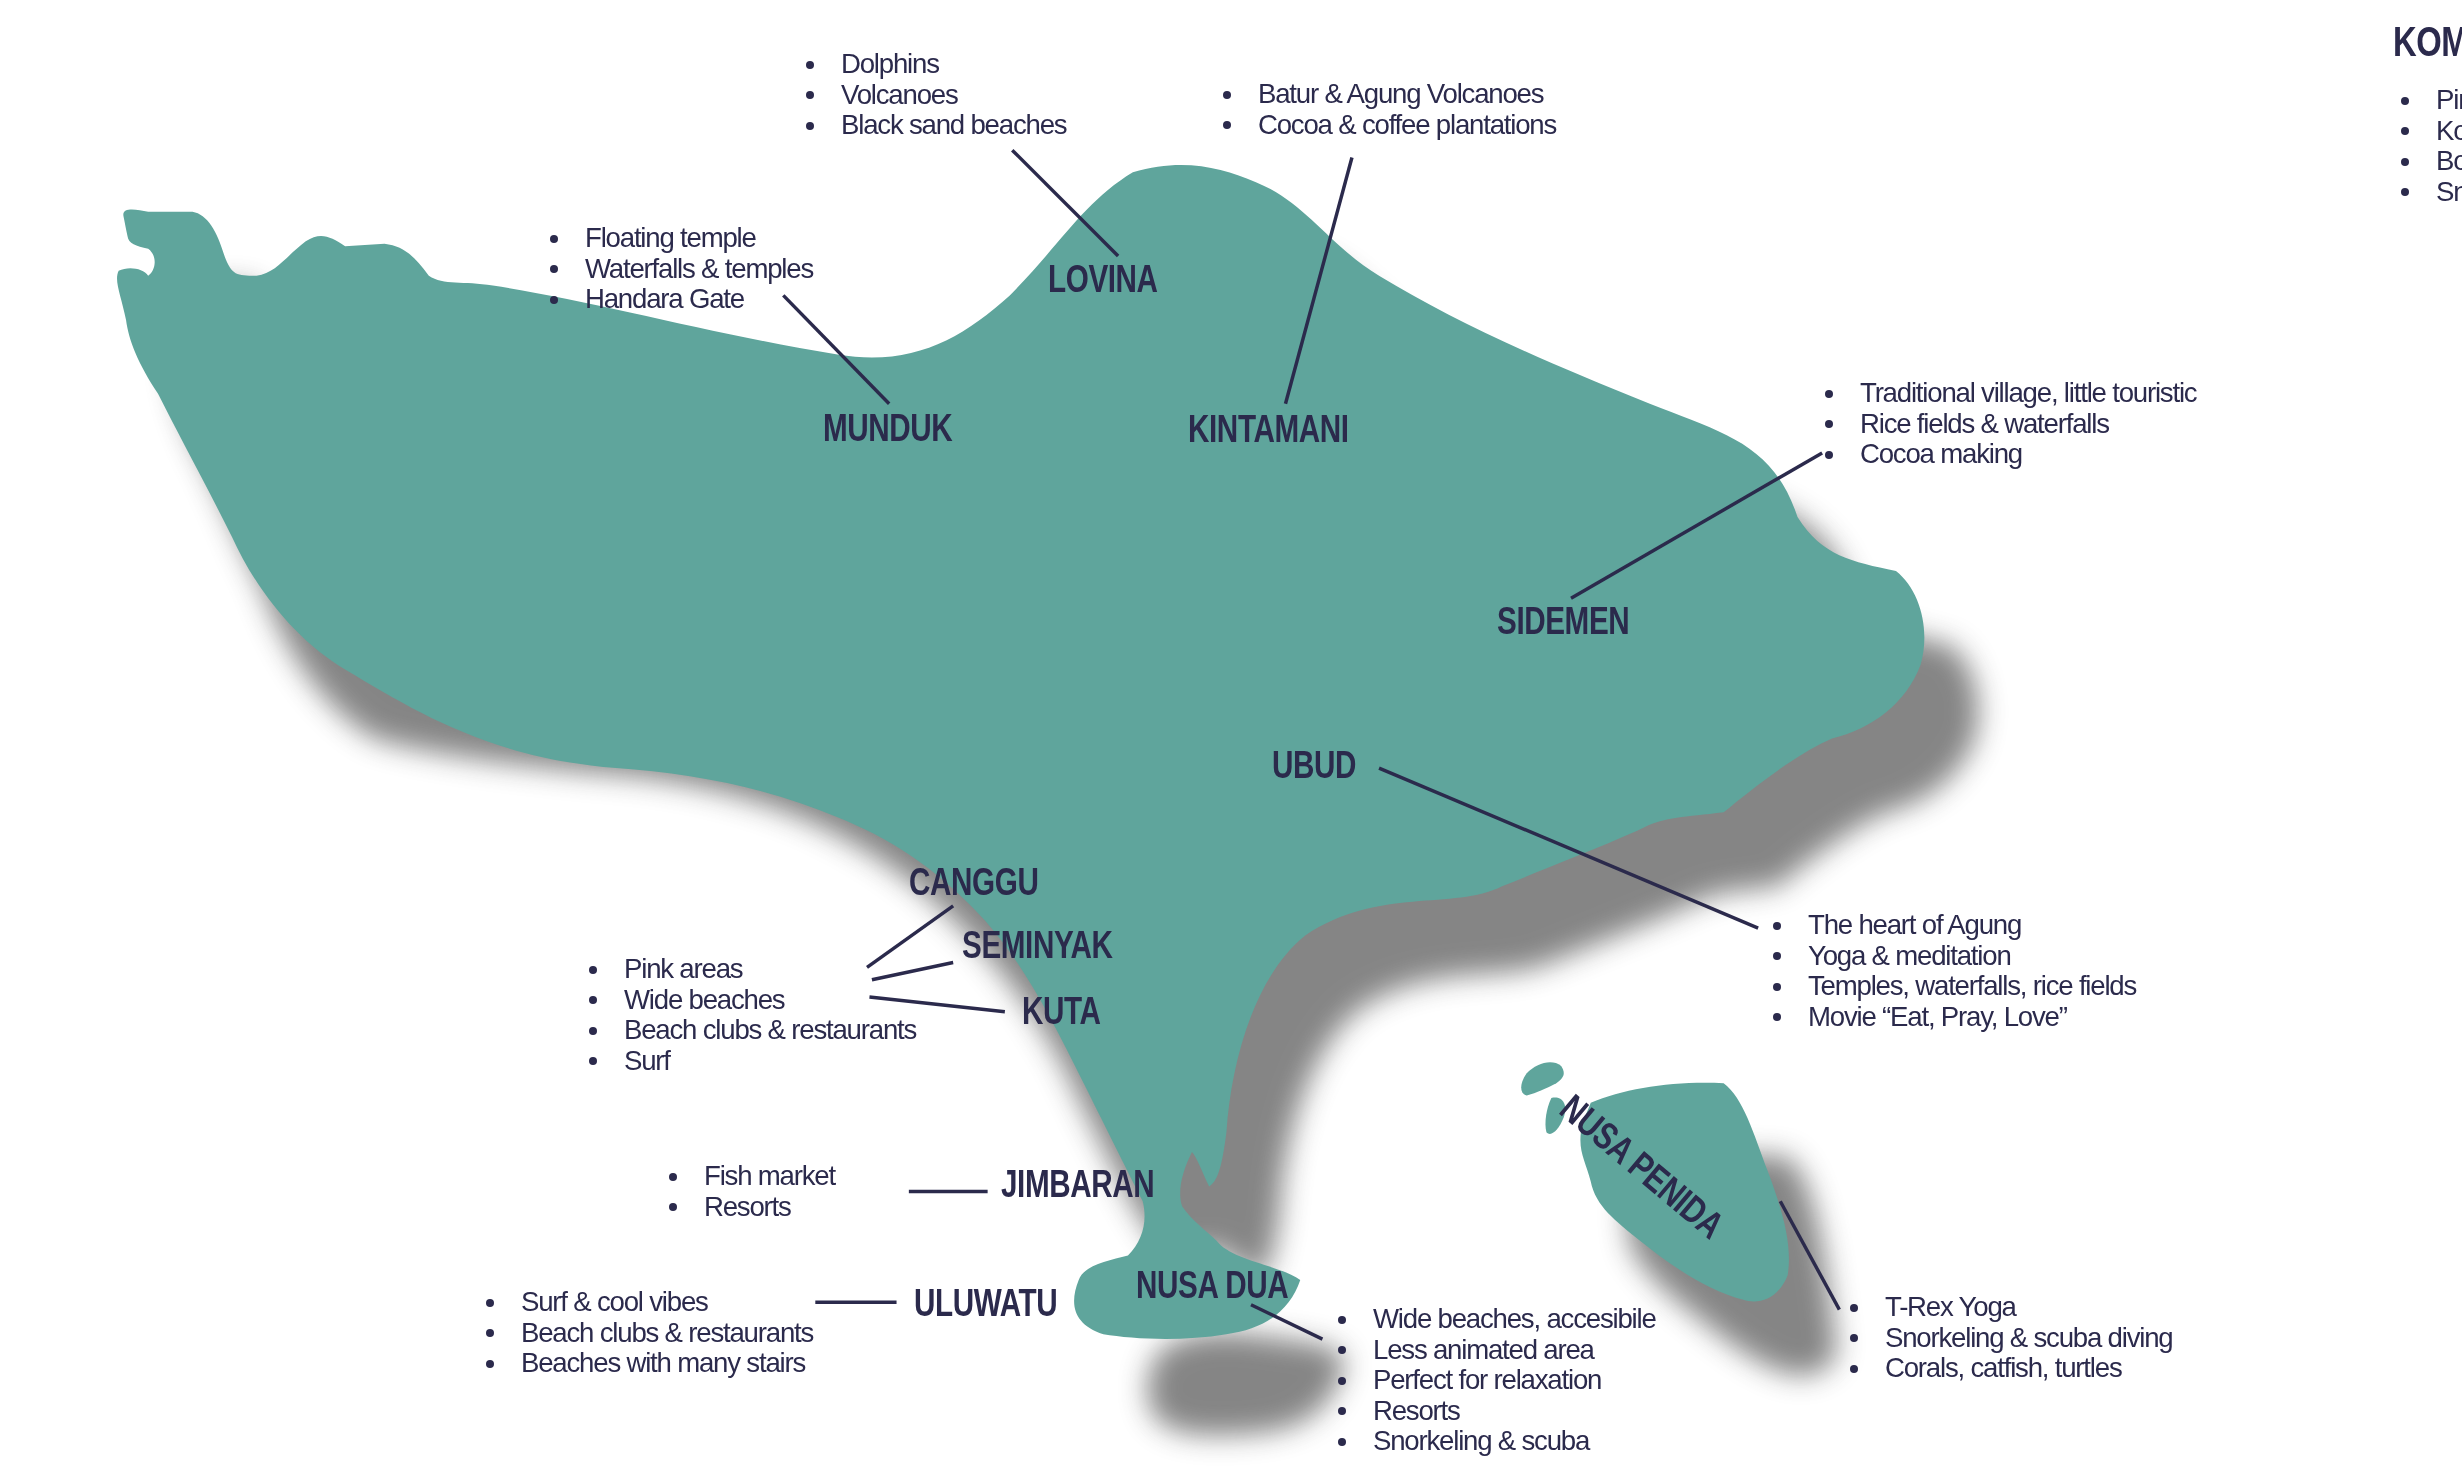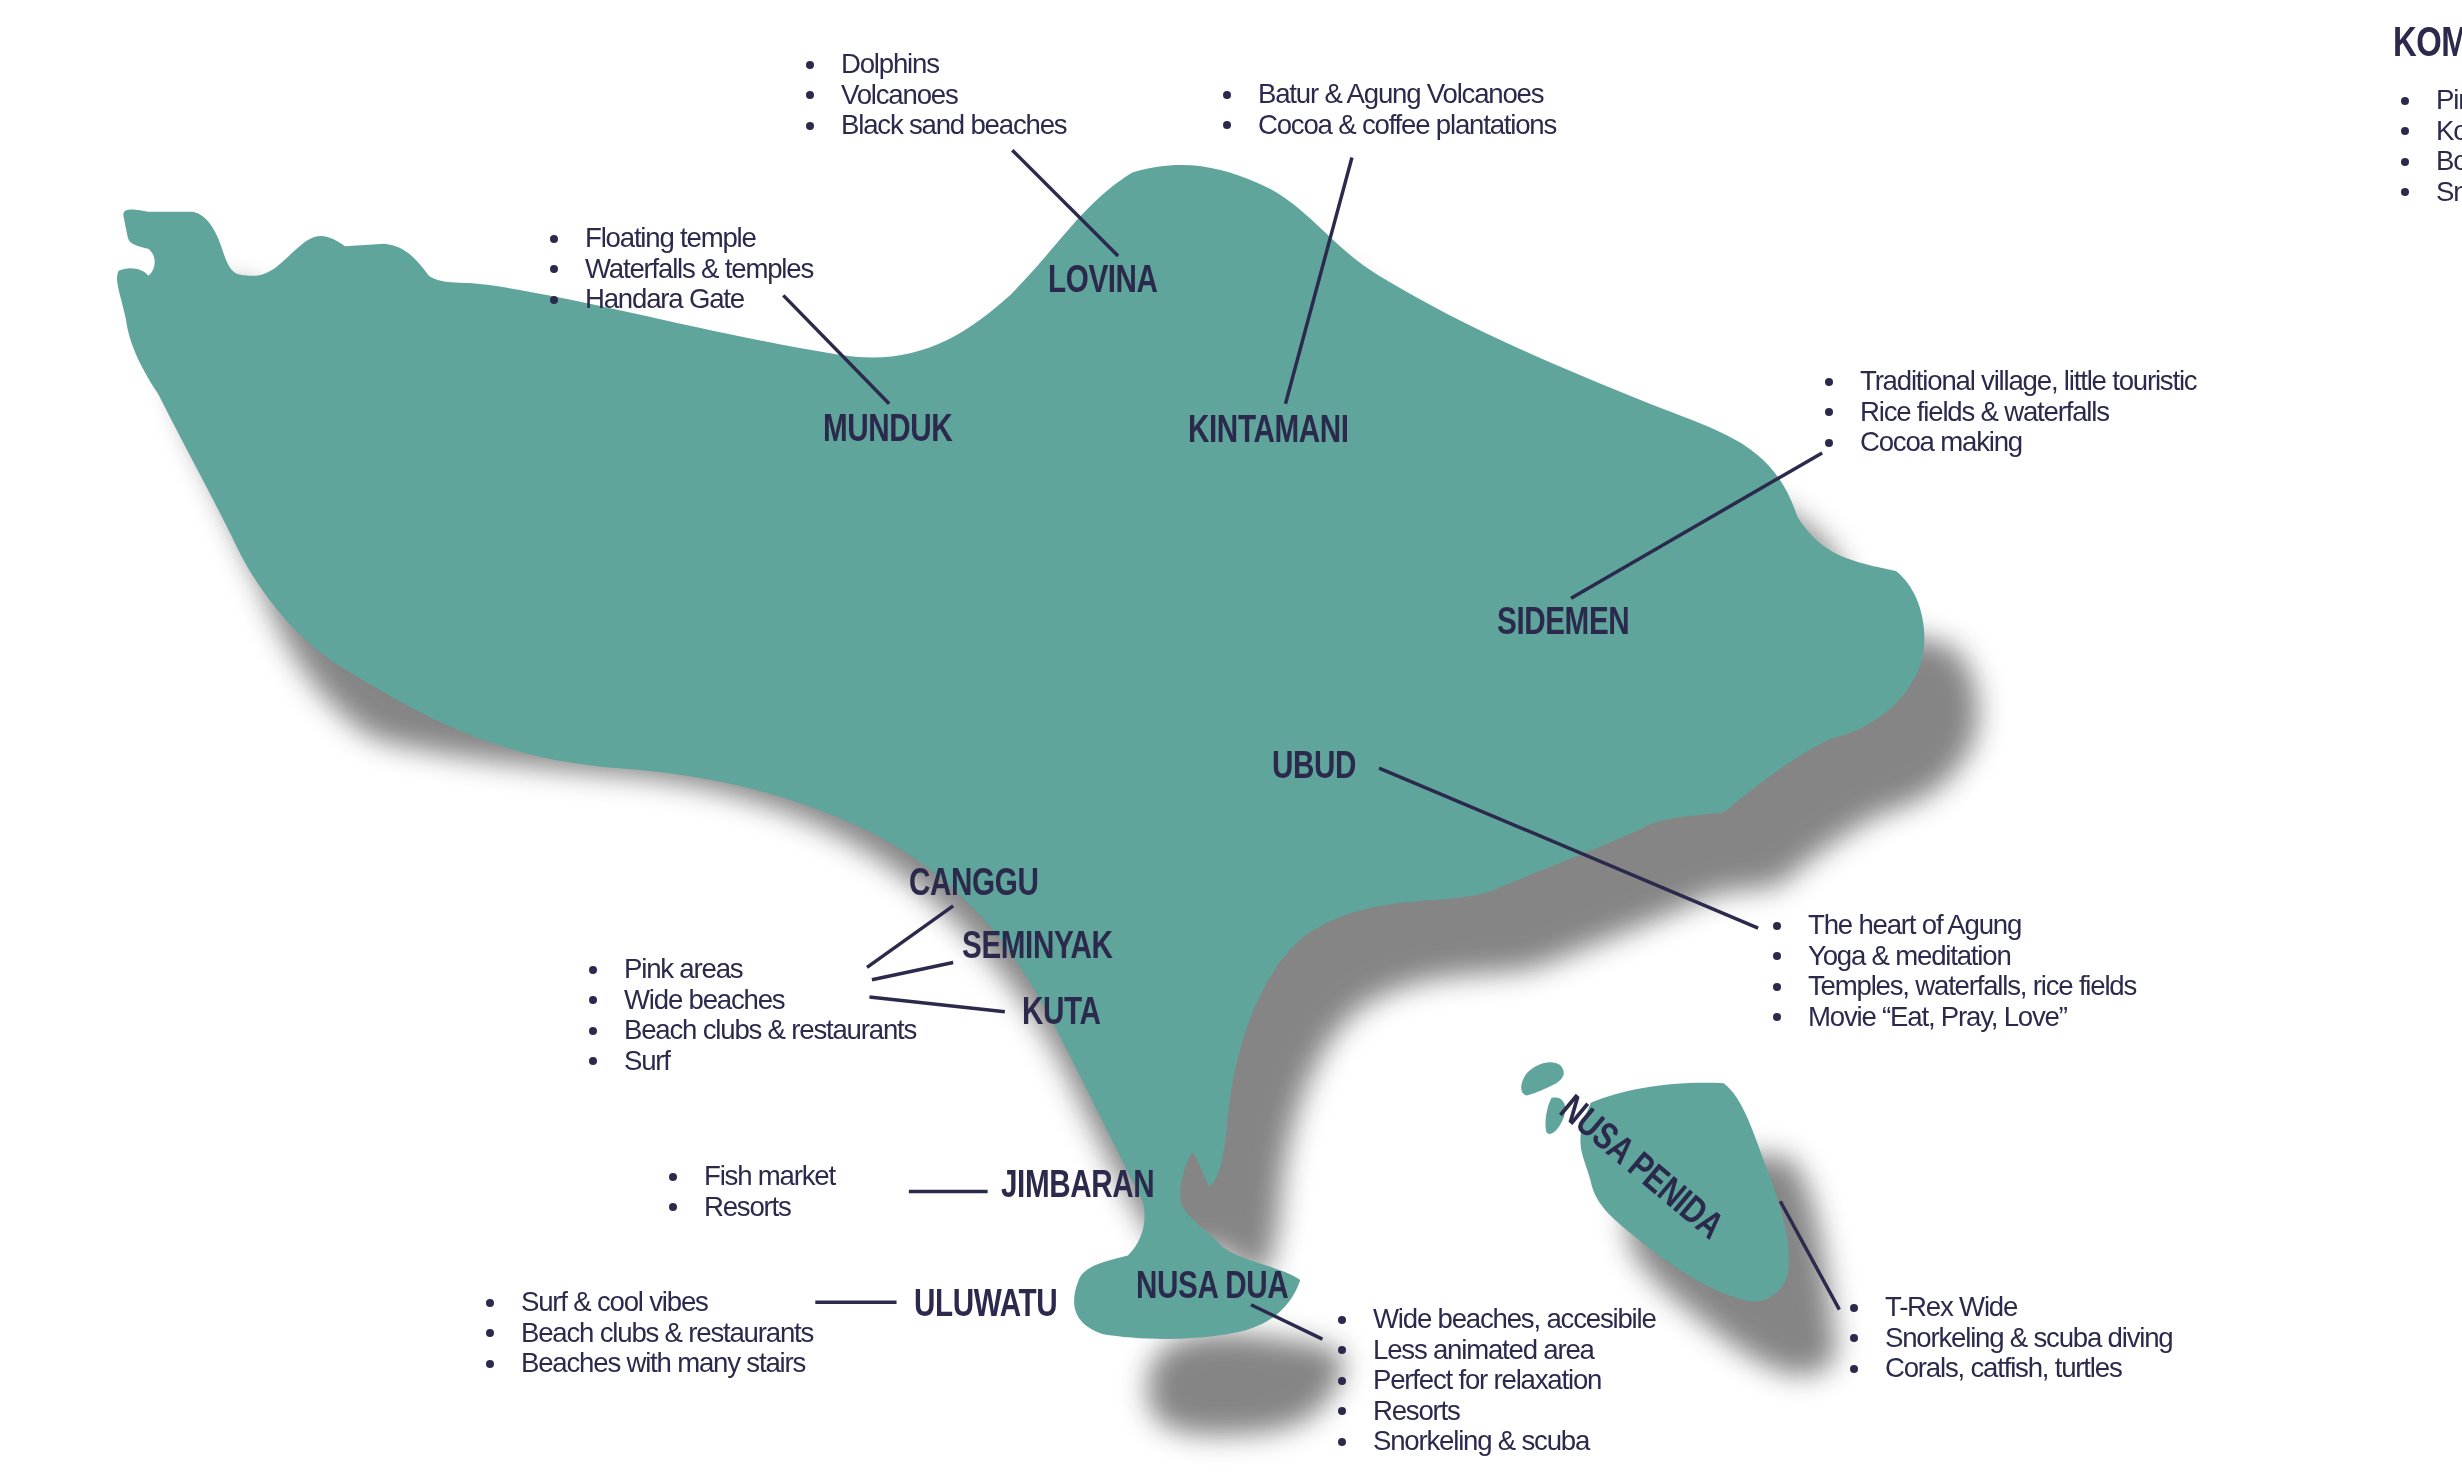--- a/index.html
+++ b/index.html
@@ -78,21 +78,21 @@
   <li>Batur &amp; Agung Volcanoes</li>
   <li>Cocoa &amp; coffee plantations</li>
 </ul>
 
 <ul class="bullet-list" style="left:542px; top:219px;">
   <li>Floating temple</li>
   <li>Waterfalls &amp; temples</li>
   <li>Handara Gate</li>
 </ul>
 
-<ul class="bullet-list" style="left:1817px; top:362px;">
+<ul class="bullet-list" style="left:1817px; top:374px;">
   <li>Traditional village, little touristic</li>
   <li>Rice fields &amp; waterfalls</li>
   <li>Cocoa making</li>
 </ul>
 
 <ul class="bullet-list" style="left:1765px; top:906px;">
   <li>The heart of Agung</li>
   <li>Yoga &amp; meditation</li>
   <li>Temples, waterfalls, rice fields</li>
   <li>Movie “Eat, Pray, Love”</li>
@@ -118,21 +118,21 @@
 
 <ul class="bullet-list" style="left:1330px; top:1300px;">
   <li>Wide beaches,  accesibile</li>
   <li>Less animated area</li>
   <li>Perfect for relaxation</li>
   <li>Resorts</li>
   <li>Snorkeling &amp; scuba</li>
 </ul>
 
 <ul class="bullet-list" style="left:1842px; top:1288px;">
-  <li>T-Rex Wide</li>
+  <li>T-Rex Yoga</li>
   <li>Snorkeling &amp; scuba diving</li>
   <li>Corals, catfish, turtles</li>
 </ul>
 
 <div class="region-label big" style="left:2393px; top:20.7px;">KOMODO</div>
 <ul class="bullet-list" style="left:2393px; top:81px;">
   <li>Pink beaches</li>
   <li>Komodo Dragon</li>
   <li>Boat trips</li>
   <li>Snorkeling</li>

